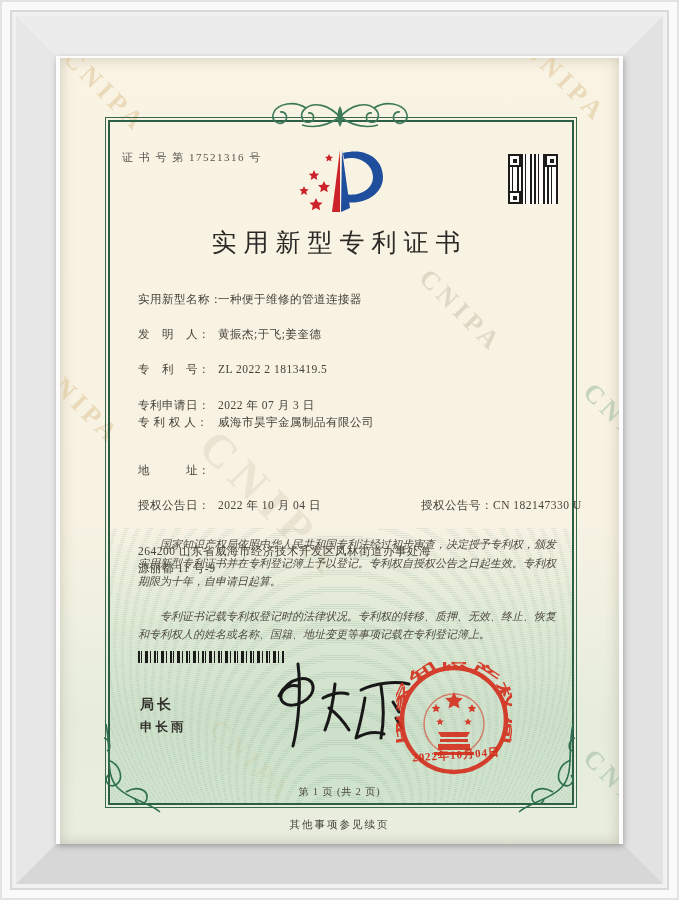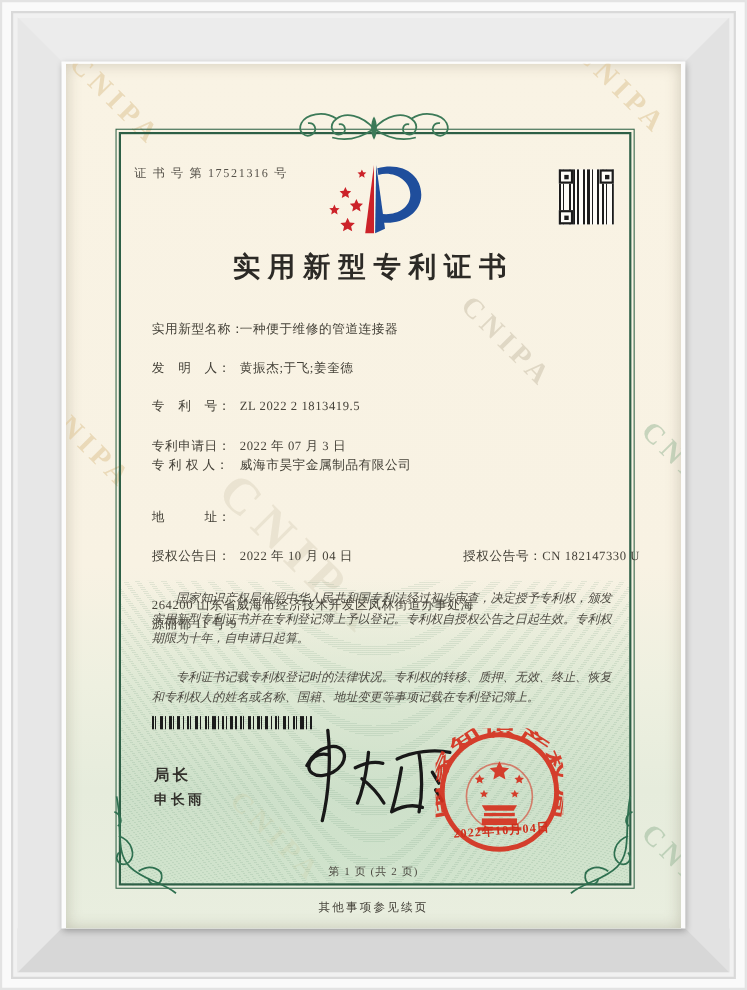--- a/index.html
+++ b/index.html
@@ -44,21 +44,21 @@
     background-image:
       repeating-linear-gradient(90deg, #1c1c1c 0 2px, transparent 2px 4px, #1c1c1c 4px 5px, transparent 5px 9px, #1c1c1c 9px 11px, transparent 11px 13px),
       repeating-linear-gradient(0deg, rgba(253,252,248,1) 0 2px, transparent 2px 5px, rgba(253,252,248,1) 5px 7px, transparent 7px 9px, rgba(253,252,248,1) 9px 10px, transparent 10px 13px); }
   .qr .finder { position:absolute; width:13px; height:13px; border:2px solid #1c1c1c; background:#fdfcf8; }
   .qr .finder::after { content:""; position:absolute; left:2.5px; top:2.5px; width:4px; height:4px; background:#1c1c1c; }
   .qr .f-tl { left:0; top:0; } .qr .f-tr { right:0; top:0; } .qr .f-bl { left:0; bottom:0; }
 
   .logo { position:absolute; left:233px; top:90px; }
 
   .title { position:absolute; left:0; top:168px; width:100%; text-align:center;
-    font-size:25px; font-weight:bold; letter-spacing:7px; color:#2c2a26; }
+    font-size:25px; font-weight:normal; letter-spacing:7px; color:#2c2a26; }
 
   
   .field { position:absolute; left:78px; font-size:11.5px; color:#454239; letter-spacing:0.5px; }
   .field .lab { display:inline-block; width:80px; white-space:nowrap; }
   .field.addr { display:flex; }
   .field.addr .lab { flex:0 0 80px; }
   .field.addr .val { width:300px; line-height:17px; }
   .grant-no { position:absolute; left:283px; top:0; white-space:nowrap; }
 
   

